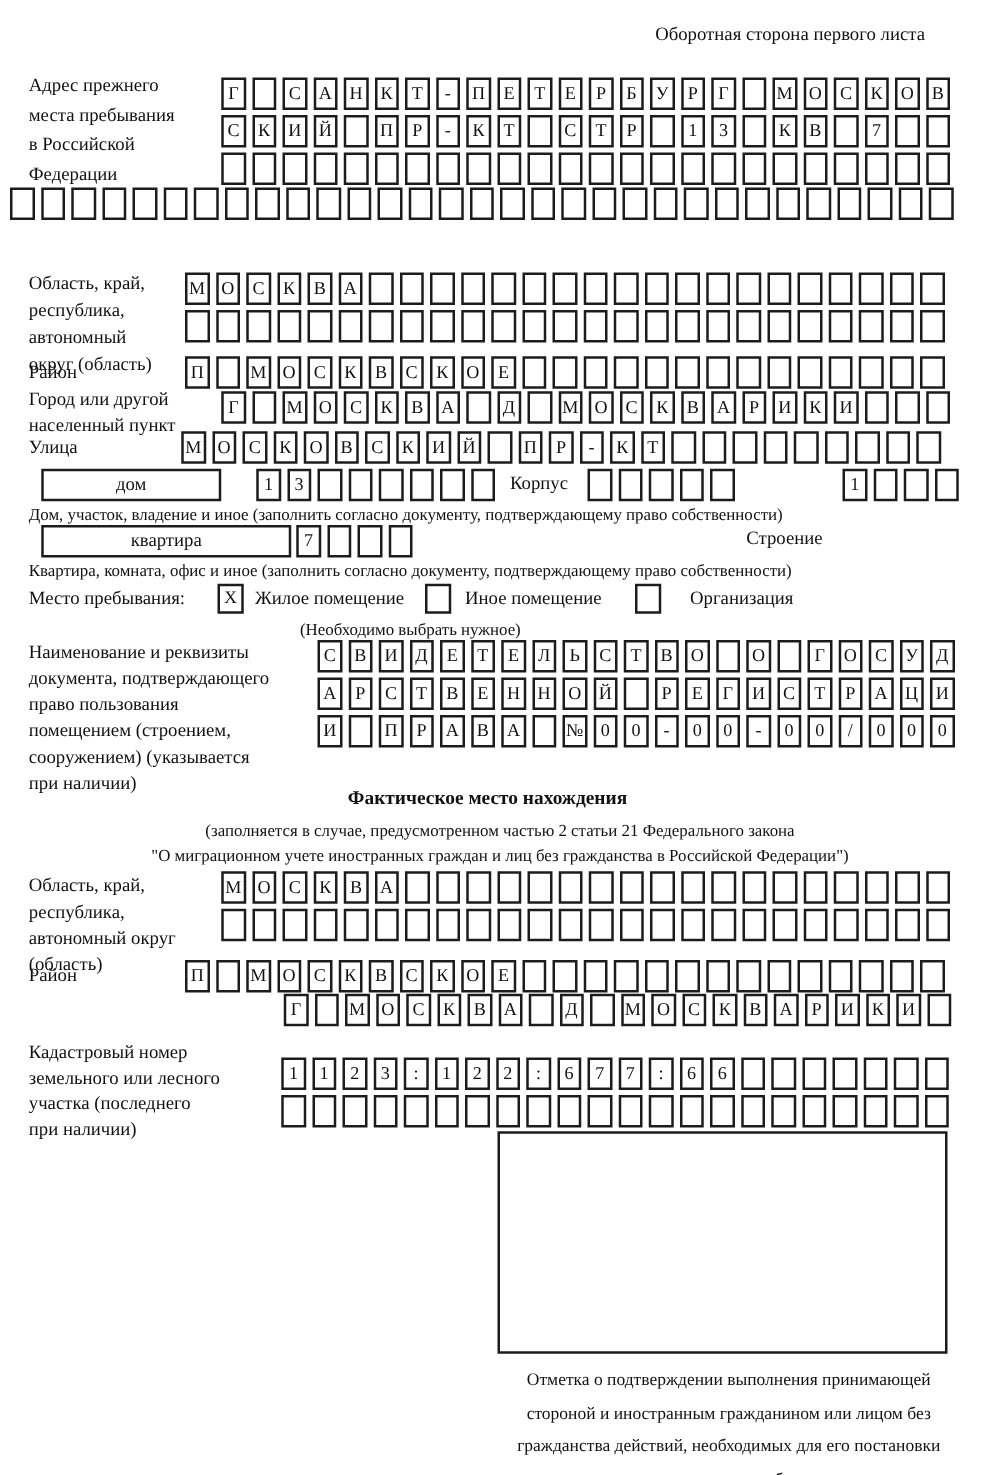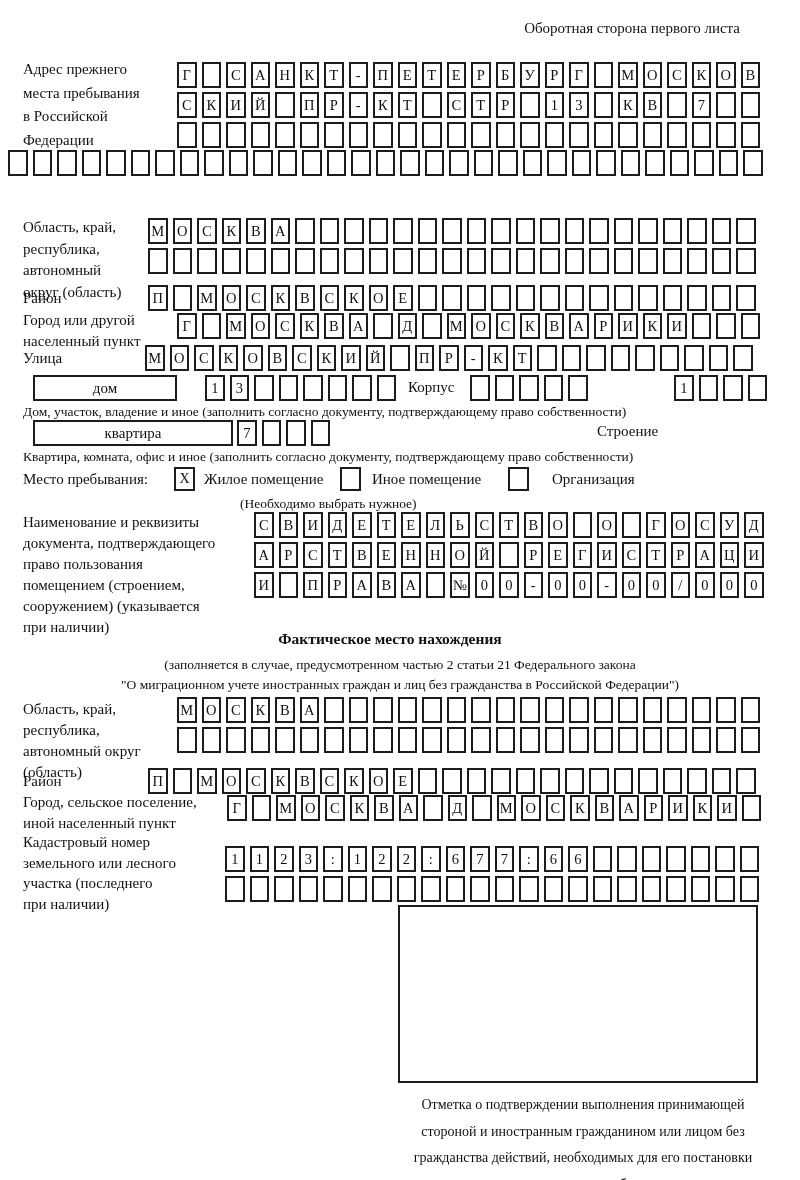--- a/index.html
+++ b/index.html
@@ -77,22 +77,20 @@
 
   <div class="txt ttl" style="top:630px;">Фактическое место нахождения</div>
   <div class="txt pre ctr" style="left:0;top:655px;width:800px;font-size:13.5px;line-height:20px;">(заполняется в случае, предусмотренном частью 2 статьи 21 Федерального закона
 "О миграционном учете иностранных граждан и лиц без гражданства в Российской Федерации")</div>
 
   <div class="txt pre" style="left:23px;top:699px;line-height:21px;">Область, край,
 республика,
 автономный округ
 (область)</div>
   <div class="txt" style="left:23px;top:773px;">Район</div>
-  <div class="txt pre" style="left:23px;top:792px;line-height:21px;">Город, сельское поселение,
-иной населенный пункт</div>
   <div class="txt pre" style="left:23px;top:832px;line-height:20.5px;">Кадастровый номер
 земельного или лесного
 участка (последнего
 при наличии)</div>
 
   <div class="bigbox" style="left:398px;top:905px;width:360px;height:178px;"></div>
   <div class="txt pre ctr" style="left:368px;top:1092px;width:430px;font-size:14px;line-height:26.5px;">Отметка о подтверждении выполнения принимающей
 стороной и иностранным гражданином или лицом без
 гражданства действий, необходимых для его постановки
 на учет по месту пребывания</div>

